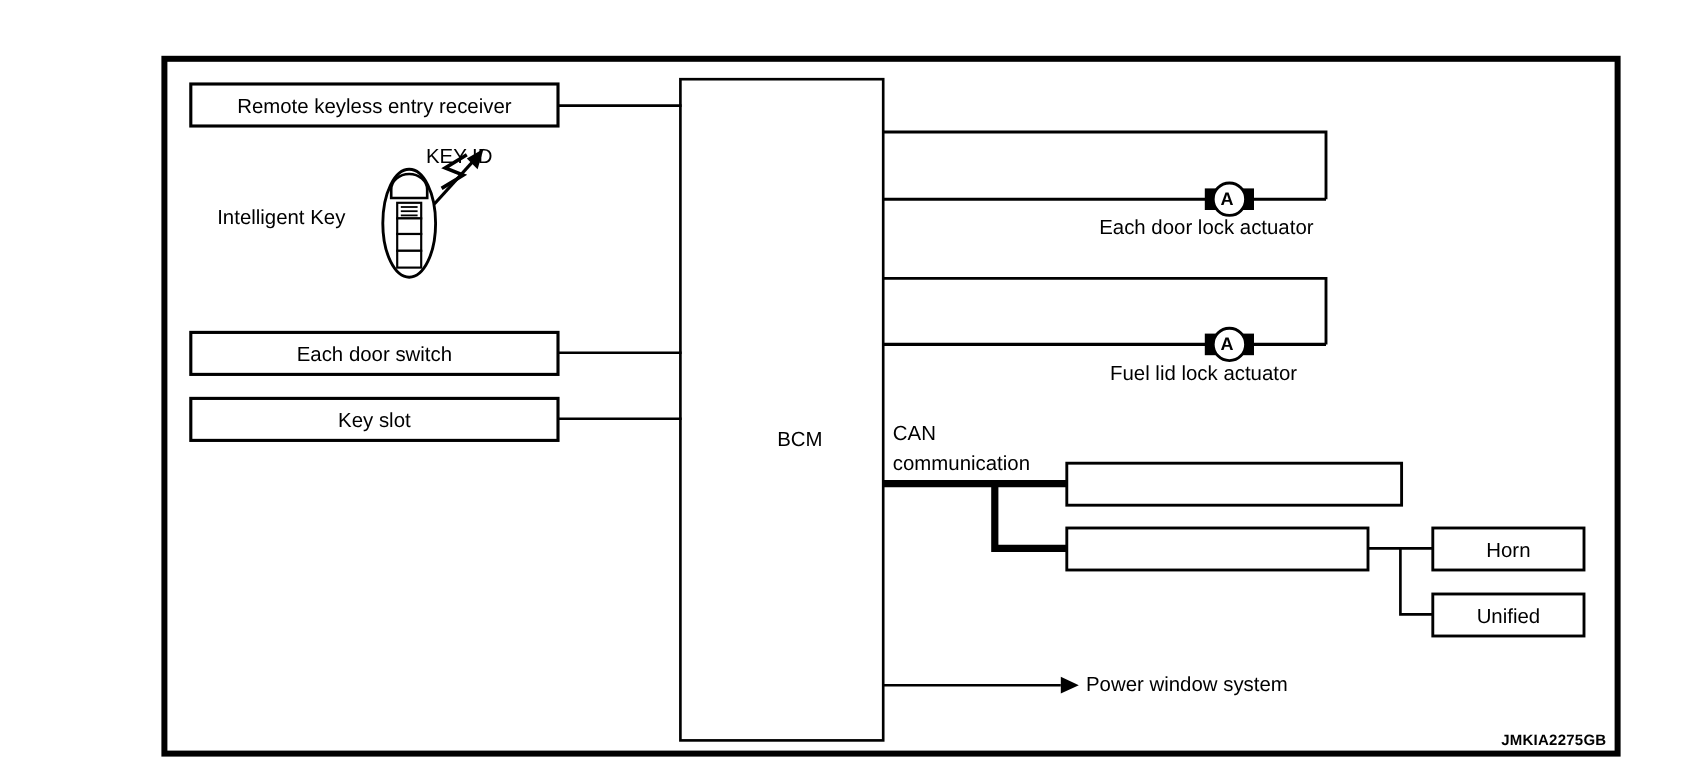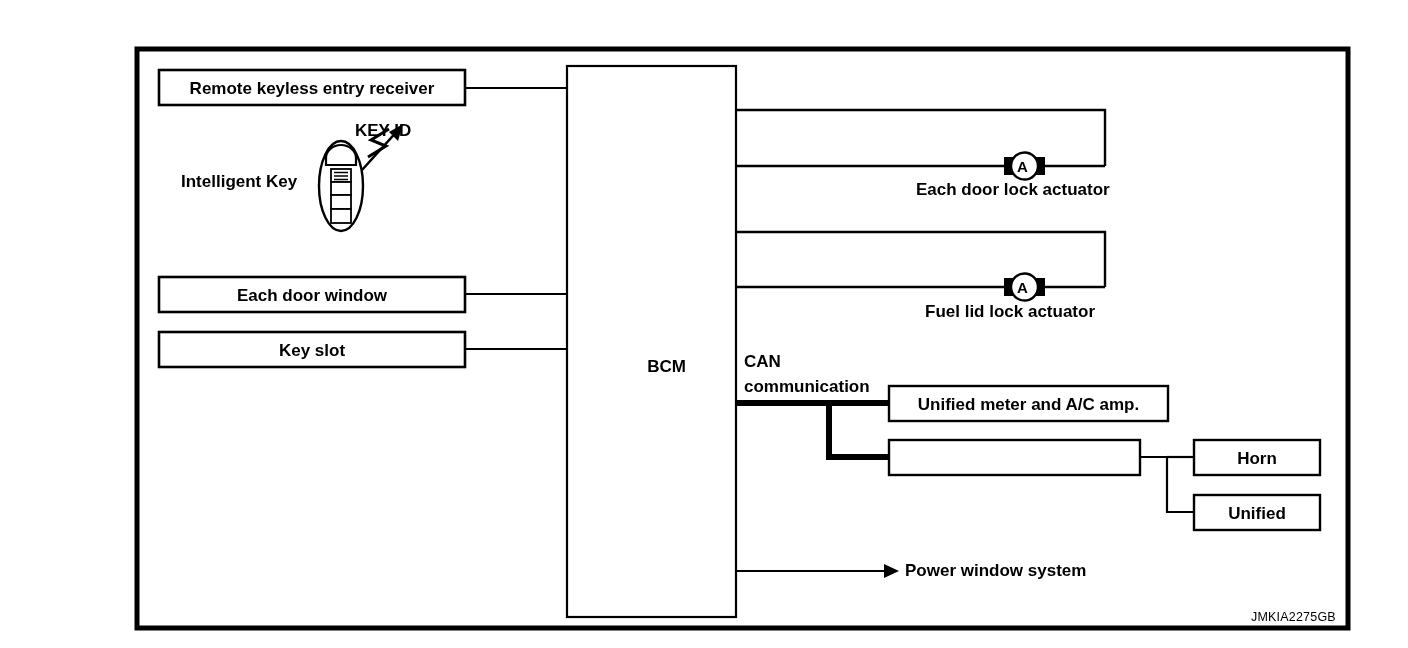--- a/index.html
+++ b/index.html
@@ -20,34 +20,34 @@
   #diagram-svg {
     position: absolute;
     left: 0;
     top: 0;
     width: 1408px;
     height: 648px;
   }
   .lbl {
     position: absolute;
     color: #000000;
-    font-weight: bold;
+    font-weight: normal;
     white-space: nowrap;
     line-height: 1;
   }
   .box-label {
     font-size: 17px;
     text-align: center;
   }
   .free-label {
     font-size: 17px;
   }
   .small-code {
     font-size: 12.5px;
-    font-weight: normal;
+    font-weight: bold;
     letter-spacing: 0.2px;
   }
   .actuator-letter {
     font-size: 15px;
     font-weight: bold;
   }
 </style>
 </head>
 <body>
 
@@ -112,27 +112,26 @@
     <g>
       <line x1="362" y1="170" x2="400" y2="128" stroke="#000000" stroke-width="2.6"></line>
       <polygon points="403,124 398,141 389,132" fill="#000000"></polygon>
       <path d="M 368 157 L 386 146 L 371 140 L 389 129" fill="none" stroke="#000000" stroke-width="3"></path>
     </g>
 
   </svg>
 
   <div class="lbl box-label" style="left:159px; top:80px; width:306px;">Remote keyless entry receiver</div>
 
-  <div class="lbl box-label" style="left:159px; top:287px; width:306px;">Each door window</div>
+  <div class="lbl box-label" style="left:159px; top:287px; width:306px;">Each door switch</div>
 
   <div class="lbl box-label" style="left:159px; top:342px; width:306px;">Key slot</div>
 
   <div class="lbl box-label" style="left:582px; top:338px; width:169px;margin-top:20px;">BCM</div>
 
-  <div class="lbl box-label" style="left:889px; top:396px; width:279px;">Unified meter and A/C amp.</div>
 
 
   <div class="lbl box-label" style="left:1194px; top:450px; width:126px;">Horn</div>
 
   <div class="lbl box-label" style="left:1194px; top:505px; width:126px;">Unified</div>
 
   <div class="lbl free-label" style="left:307px; top:122px;margin-left:48px;">KEY ID</div>
 
   <div class="lbl free-label" style="left:181px; top:173px;">Intelligent Key</div>
 

